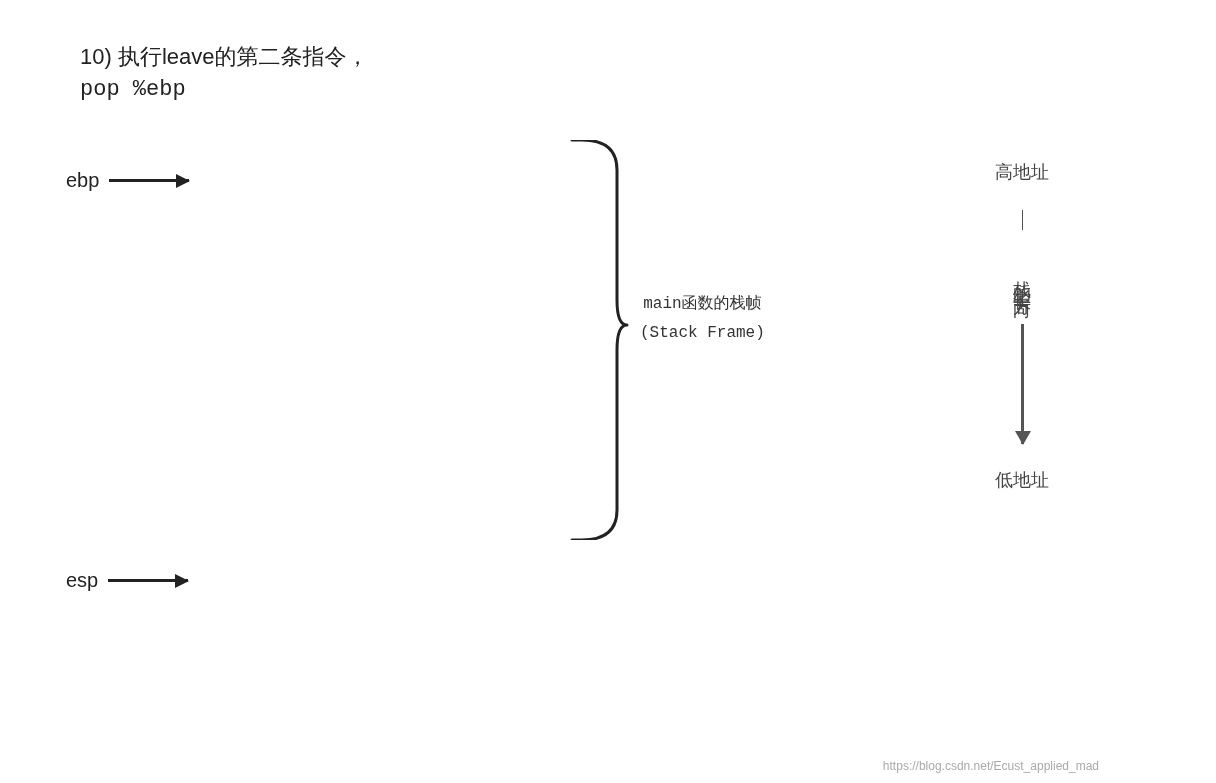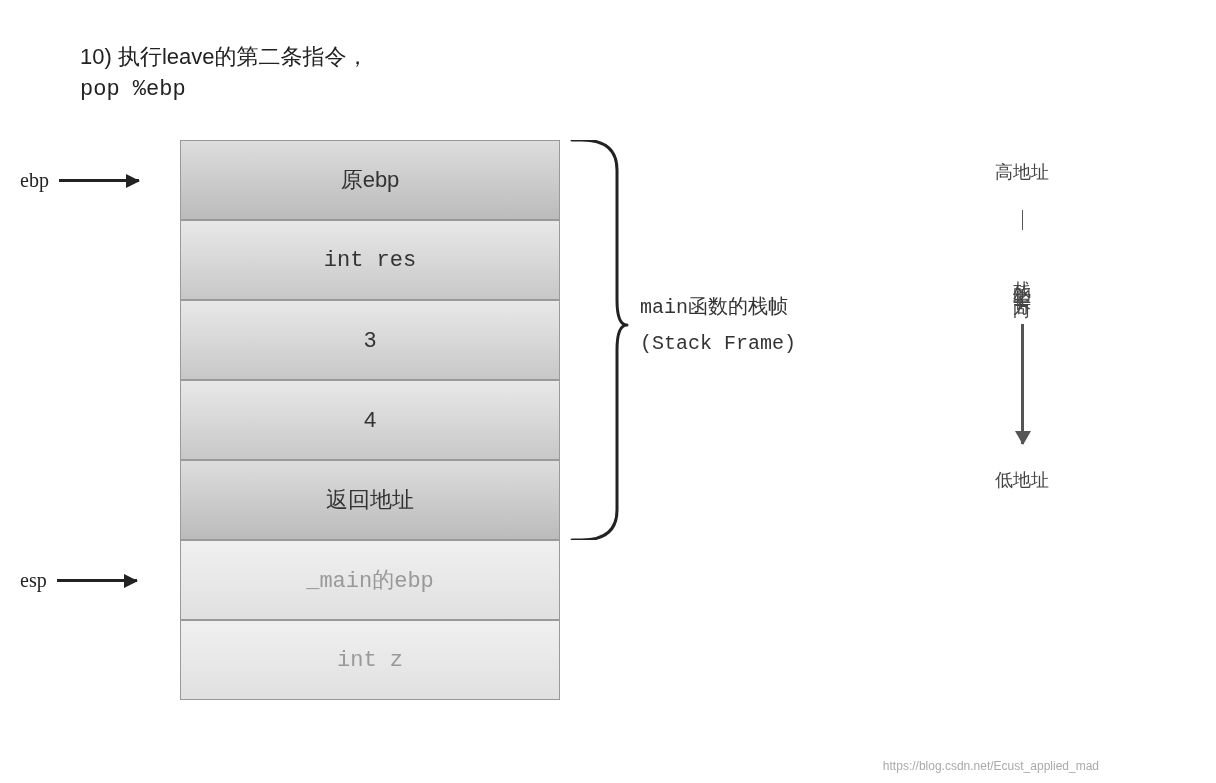--- a/index.html
+++ b/index.html
@@ -108,32 +108,34 @@
       top: -5px;
       width: 0;
       height: 0;
       border-top: 7px solid transparent;
       border-bottom: 7px solid transparent;
       border-left: 14px solid #222;
     }
 
     .pointer-label {
       margin-right: 10px;
-      font-family: Liberation Serif, serif;
+      font-family: Liberation Sans, sans-serif;
+      margin-left: 46px;
     }
 
     
     .frame-label {
       position: absolute;
       top: 290px;
       left: 640px;
-      font-size: 20px;
+      font-size: 16px;
       color: #333;
       font-family: 'Courier New', monospace;
       line-height: 1.8;
+      text-align: center;
     }
 
     
     .direction-area {
       position: absolute;
       top: 160px;
       right: 60px;
       display: flex;
       flex-direction: column;
       align-items: center;
@@ -209,50 +211,20 @@
     <div style="font-family: 'Courier New', monospace;">pop %ebp</div>
   </div>
 
   <div class="pointer-ebp">
     <span class="pointer-label">ebp</span>
     <div class="arrow-right">
       <div class="arrow-right-body"></div>
     </div>
   </div>
 
-  <div class="stack-container">
-
-    <div class="stack-cell highlight">
-      <span>原ebp</span>
-    </div>
-
-    <div class="stack-cell">
-      <span style="font-family:'Courier New',monospace;">int res</span>
-    </div>
-
-    <div class="stack-cell">
-      <span>3</span>
-    </div>
-
-    <div class="stack-cell">
-      <span>4</span>
-    </div>
-
-    <div class="stack-cell highlight">
-      <span>返回地址</span>
-    </div>
-
-    <div class="stack-cell dim">
-      <span style="font-family:'Courier New',monospace;">_main的ebp</span>
-    </div>
-
-    <div class="stack-cell dim">
-      <span style="font-family:'Courier New',monospace;">int z</span>
-    </div>
-  </div>
 
   <div class="pointer-esp">
     <span class="pointer-label">esp</span>
     <div class="arrow-right">
       <div class="arrow-right-body"></div>
     </div>
   </div>
 
   <svg class="brace-svg" width="70" height="400" viewBox="0 0 70 400">
 

